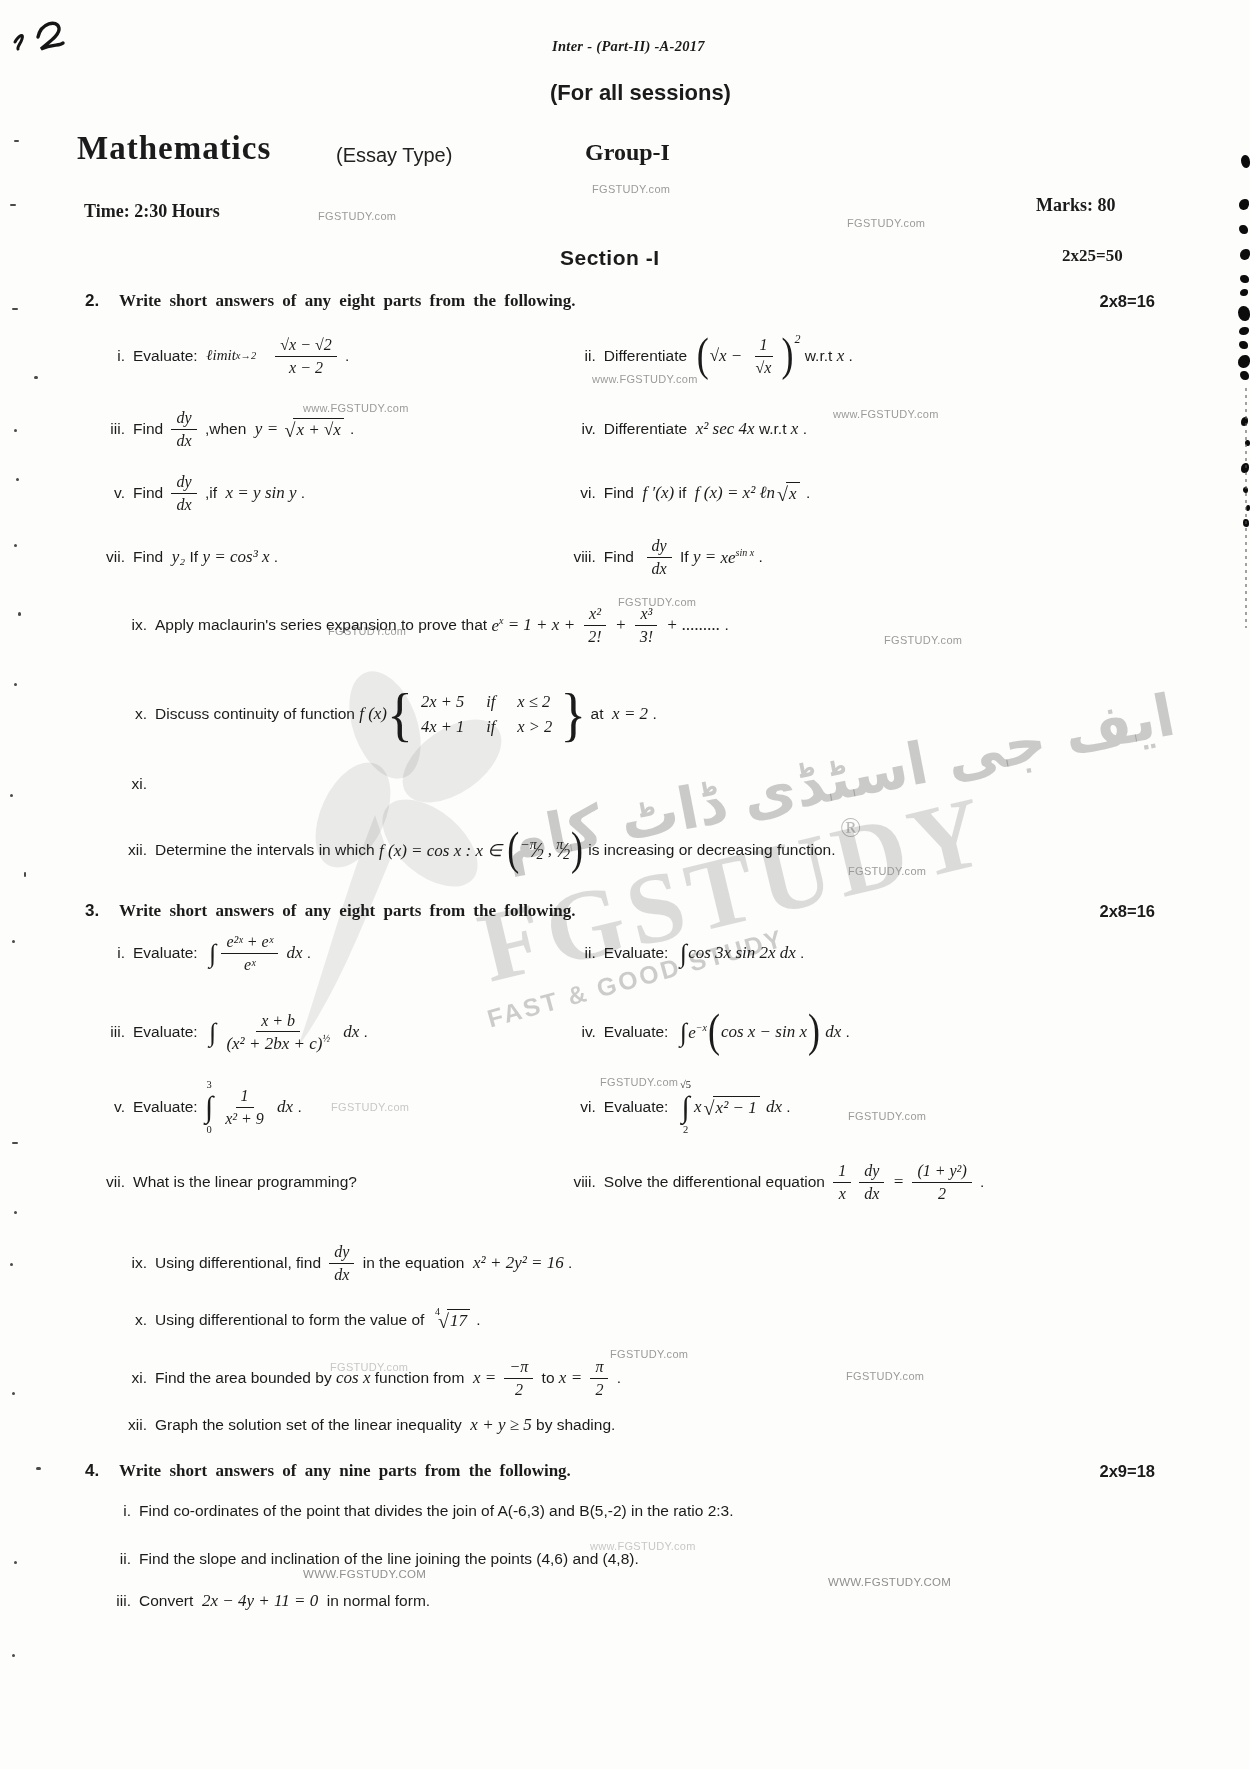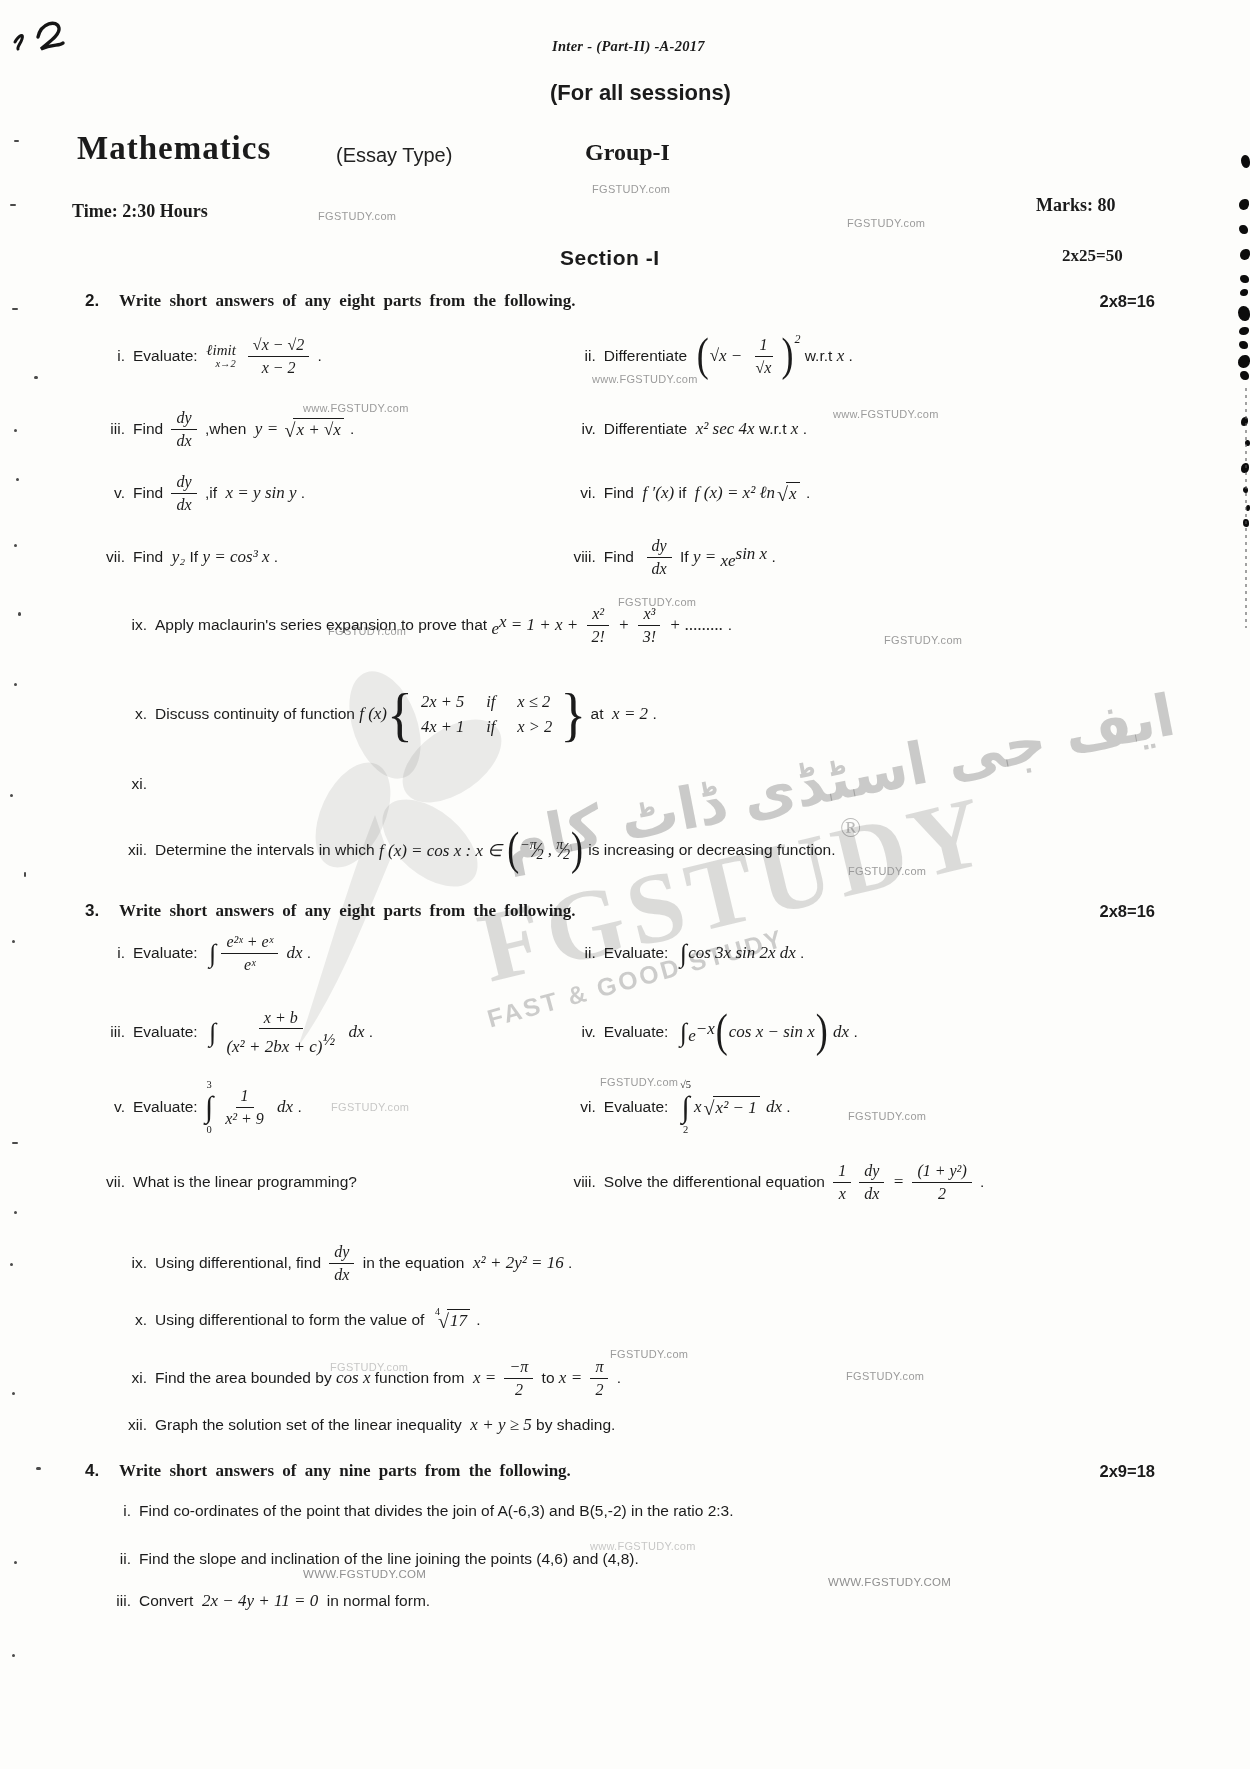--- a/index.html
+++ b/index.html
@@ -29,31 +29,31 @@
   .q-marks{font:bold 16.5px "Liberation Sans",sans-serif;word-spacing:0;}
   .p-row{display:flex;align-items:center;}
   .p-cell{display:flex;align-items:center;}
   .p-cell.left{width:44%;}
   .p-cell.right{width:56%;}
   .p-cell.full{width:100%;}
   .p-label{min-width:40px;text-align:right;margin-right:8px;font-size:15.5px;flex:none;}
   .p-body{display:inline-flex;align-items:center;flex-wrap:wrap;font-size:15.5px;}
   .tx{white-space:pre;}
   .m{font:italic 17px "Liberation Serif",serif;white-space:pre;}
-  .m sup,.sp{font-size:17px;font-style:italic;}
+  .m sup,.sp{font-size:10px;font-style:italic;}
   .frac{display:inline-flex;flex-direction:column;align-items:center;margin:0 4px;
         font:italic 16px "Liberation Serif",serif;line-height:1.2;vertical-align:middle;}
   .fn{padding:0 5px 1px;border-bottom:1.6px solid #1b1b1b;display:inline-flex;align-items:center;white-space:pre;}
   .fd{padding:1px 5px 0;display:inline-flex;align-items:center;white-space:pre;}
   .sqrt{display:inline-flex;align-items:stretch;font:italic 17px "Liberation Serif",serif;margin:0 2px;}
   .rsym{font-style:normal;font-size:20px;line-height:1;align-self:flex-end;margin-right:-2px;}
   .ridx{font-size:10px;font-style:normal;align-self:flex-start;margin:-3px -2px 0 0;}
   .rbar{border-top:1.6px solid #1b1b1b;padding:1px 3px 0 3px;white-space:pre;}
-  .lim{display:inline-flex;flex-direction:column;align-items:flex-end;font:italic 15px "Liberation Serif",serif;
-       line-height:1.05;margin-right:8px;}
+  .lim{display:inline-flex;flex-direction:row;align-items:center;font:italic 15px "Liberation Serif",serif;
+       line-height:1.05;margin-right:15px;}
   .lsub{font-size:10.5px;}
   .intc{display:inline-flex;flex-direction:column;align-items:center;line-height:.8;margin:0 3px;
         font:10.5px "Liberation Serif",serif;}
   .isym{font-size:30px;font-family:"Liberation Serif",serif;font-style:normal;}
   .isym.solo{display:inline-block;margin:0 1px 0 3px;font-size:26px;transform:translateY(1px);}
   .bp{display:inline-flex;align-items:center;}
   .paren{font:300 36px "Liberation Serif",serif;line-height:.6;transform:scaleY(1.3);padding:0 1px;}
   .psup{font:italic 12px "Liberation Serif",serif;transform:translateY(-17px);}
   .binner{display:inline-flex;align-items:center;}
   .brace{font:300 54px "Liberation Serif",serif;line-height:.6;transform:scaleY(1.1);}
@@ -128,21 +128,21 @@
     </div>
 
   <div class="abs exam-code" style="left:552px;top:38px">Inter - (Part-II) -A-2017</div>
 
   <div class="abs sessions" style="left:550px;top:80px">(For all sessions)</div>
 
   <div class="abs subject" style="left:77px;top:130px">Mathematics</div>
   <div class="abs ptype" style="left:336px;top:144px">(Essay Type)</div>
   <div class="abs group" style="left:585px;top:139px">Group-I</div>
 
-  <div class="abs time" style="left:72px;top:201px">Time: 2:30 Hours</div>
+  <div class="abs time" style="left:84px;top:201px">Time: 2:30 Hours</div>
   <div class="abs marks" style="left:1036px;top:195px">Marks: 80</div>
 
   <div class="abs section" style="left:560px;top:246px">Section -I</div>
   <div class="abs sec-marks" style="left:1062px;top:246px">2x25=50</div>
 
   <div class="questions" id="questions">
       <div class="q-block" style="margin-top: 0px;">
         <div class="q-head">
           <span class="q-num">2.</span>
           <span class="q-title">Write short answers of any eight parts from the following.</span>

